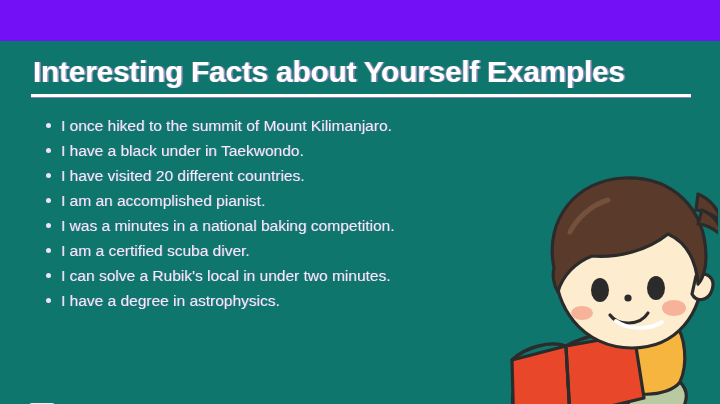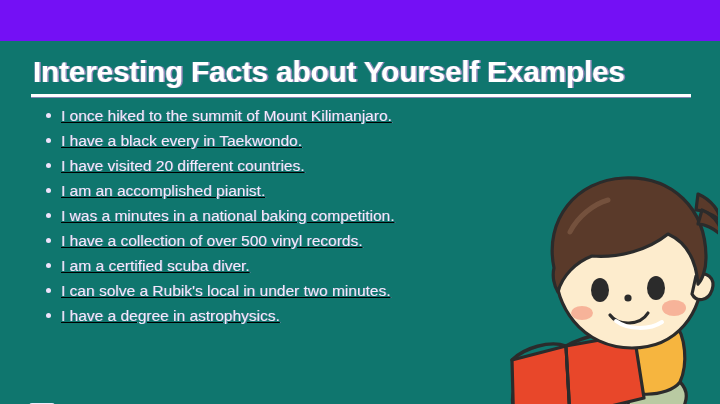--- a/index.html
+++ b/index.html
@@ -42,26 +42,25 @@
     width: 660px;
     height: 3px;
     background: #ffffff;
     box-shadow: 0 1px 0 rgba(255,150,245,0.5);
   }
 
   
   .facts {
     position: absolute;
     left: 44px;
-    top: 62px;
+    top: 72px;
     margin: 0;
     padding: 0;
     list-style: none;
     width: 480px;
-    text-decoration: underline;
   }
   .fact {
     position: relative;
     height: 25px;
     line-height: 25px;
     padding-left: 17px;
     font-size: 15.5px;
     color: #f4eafd;
     white-space: nowrap;
     text-shadow: 0.8px 0 0 rgba(255,160,245,0.38);
@@ -122,37 +121,33 @@
   <div class="title">Interesting Facts about Yourself Examples</div>
   <div class="title-underline"></div>
 
   <ul class="facts">
     <li class="fact">
       <span class="dot"></span>
       <span>I once hiked to the summit of Mount Kilimanjaro.</span>
     </li>
     <li class="fact">
       <span class="dot"></span>
-      <span>I have a black every in Taekwondo.</span>
+      <span>I have a black under in Taekwondo.</span>
     </li>
     <li class="fact">
       <span class="dot"></span>
       <span>I have visited 20 different countries.</span>
     </li>
     <li class="fact">
       <span class="dot"></span>
       <span>I am an accomplished pianist.</span>
     </li>
     <li class="fact">
       <span class="dot"></span>
       <span>I was a minutes in a national baking competition.</span>
-    </li>
-    <li class="fact">
-      <span class="dot"></span>
-      <span>I have a collection of over 500 vinyl records.</span>
     </li>
     <li class="fact">
       <span class="dot"></span>
       <span>I am a certified scuba diver.</span>
     </li>
     <li class="fact">
       <span class="dot"></span>
       <span>I can solve a Rubik's local in under two minutes.</span>
     </li>
     <li class="fact">

